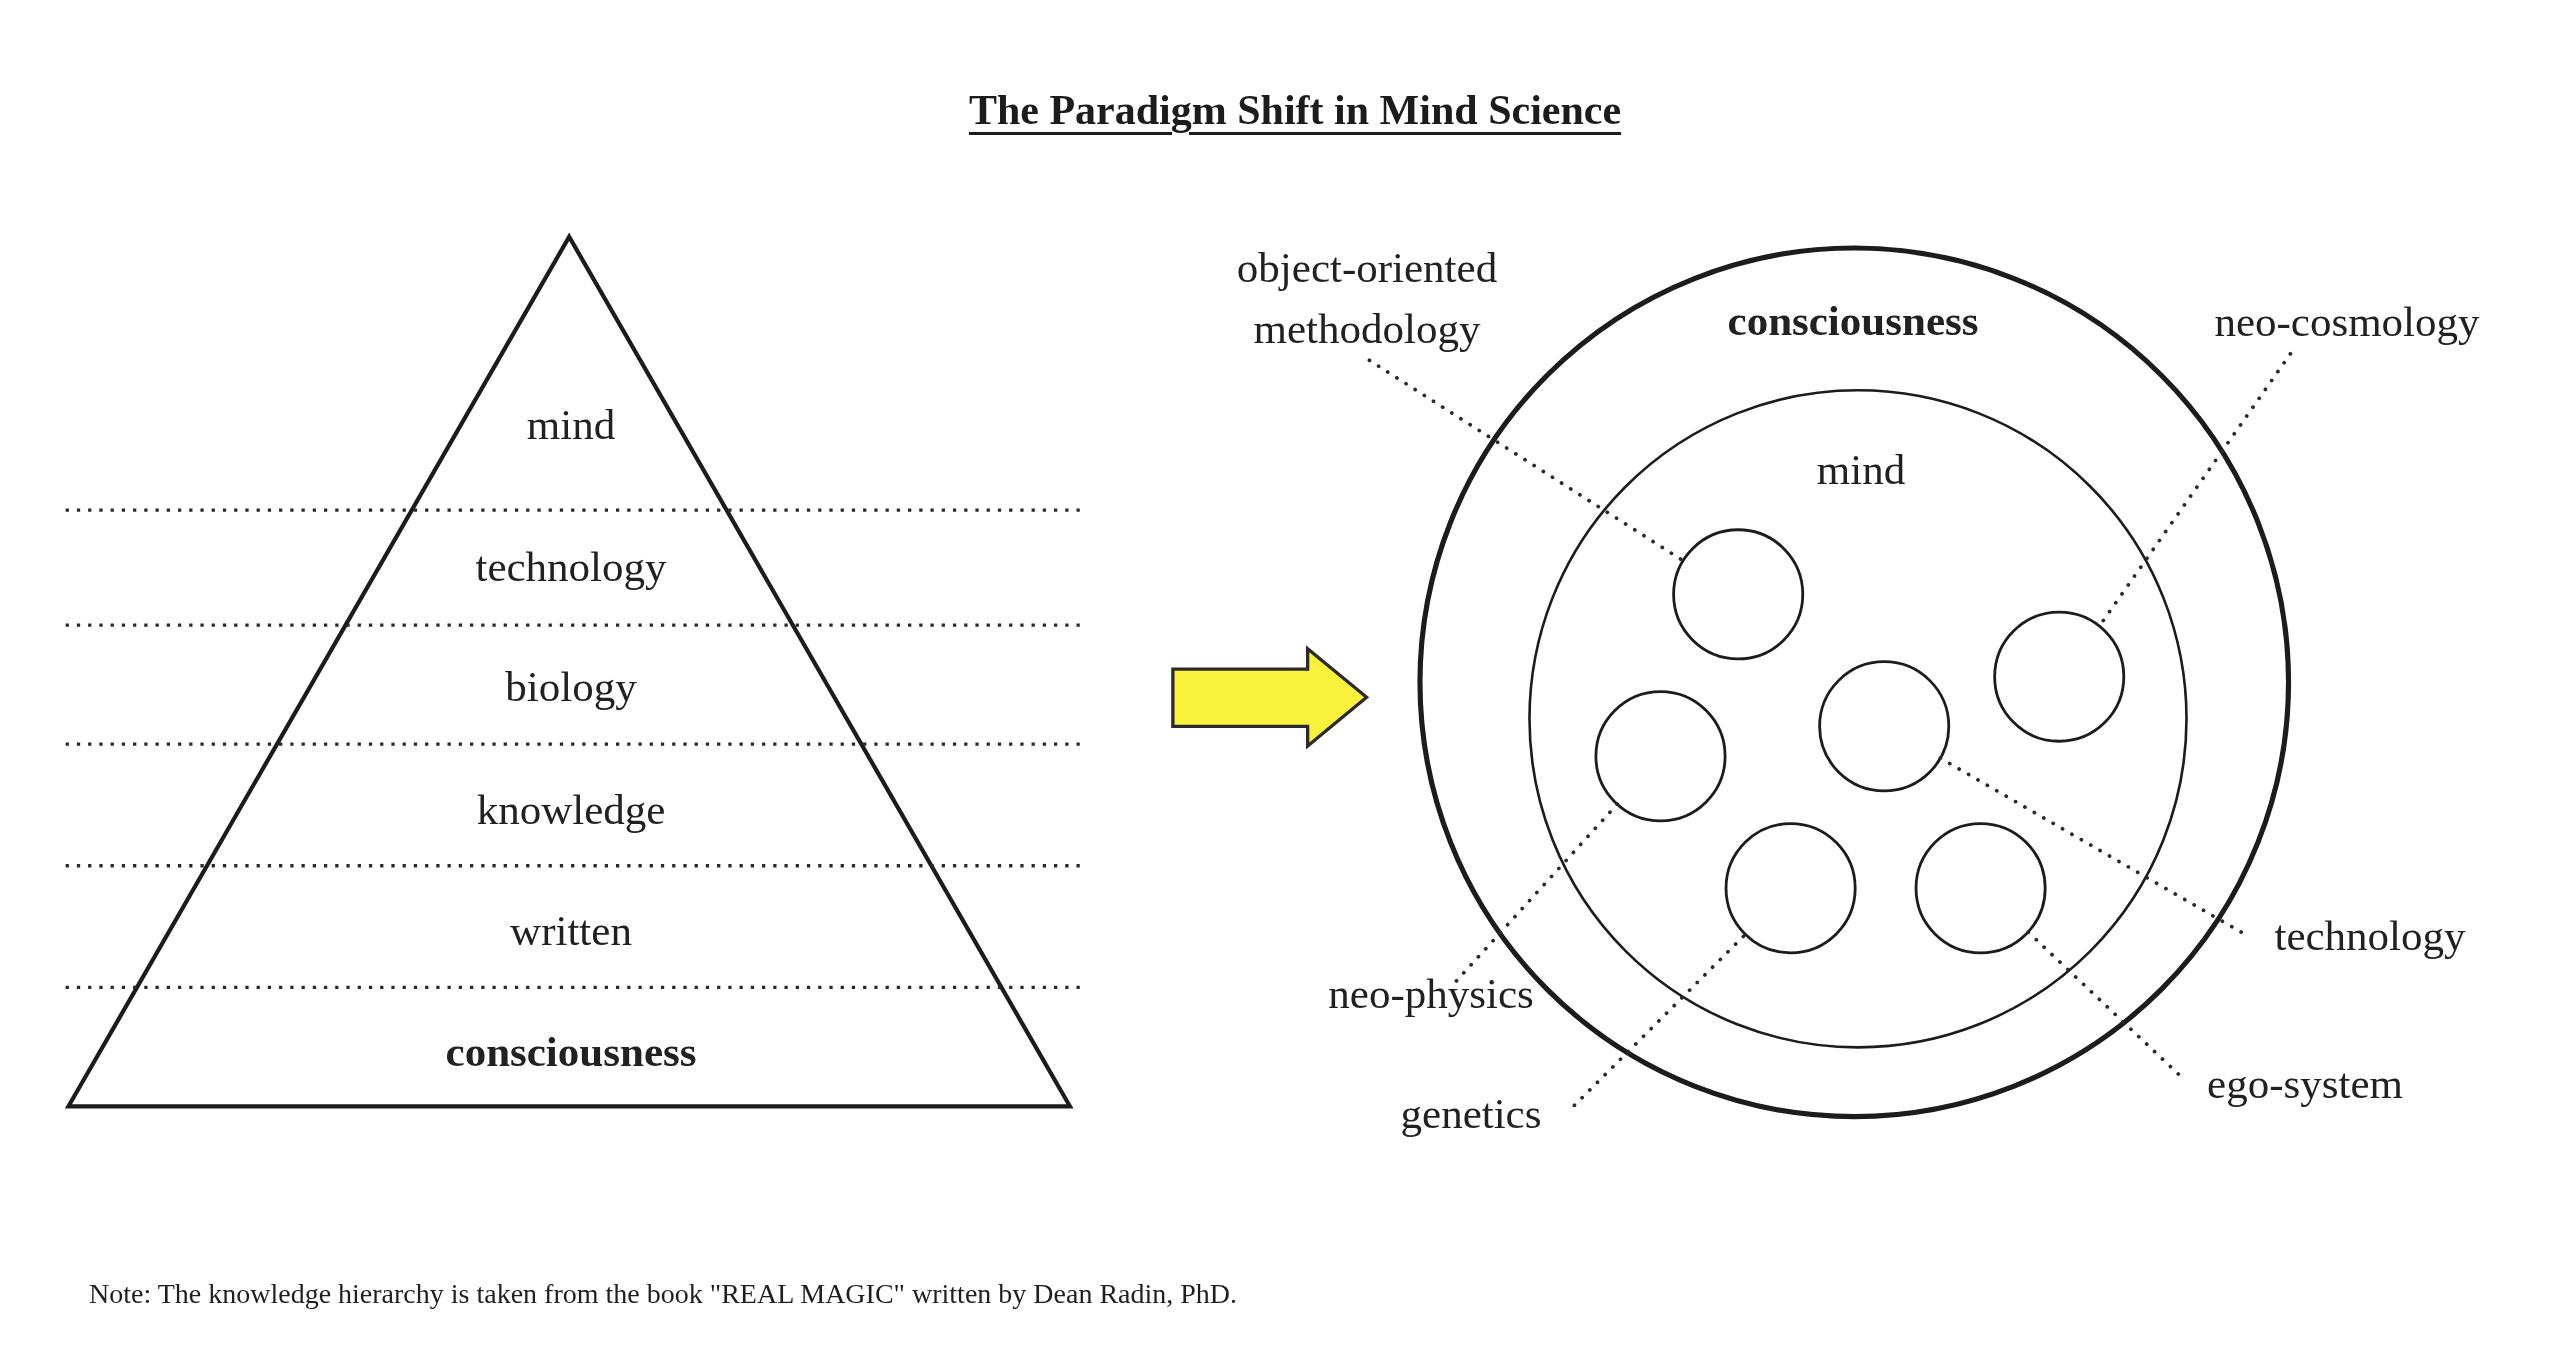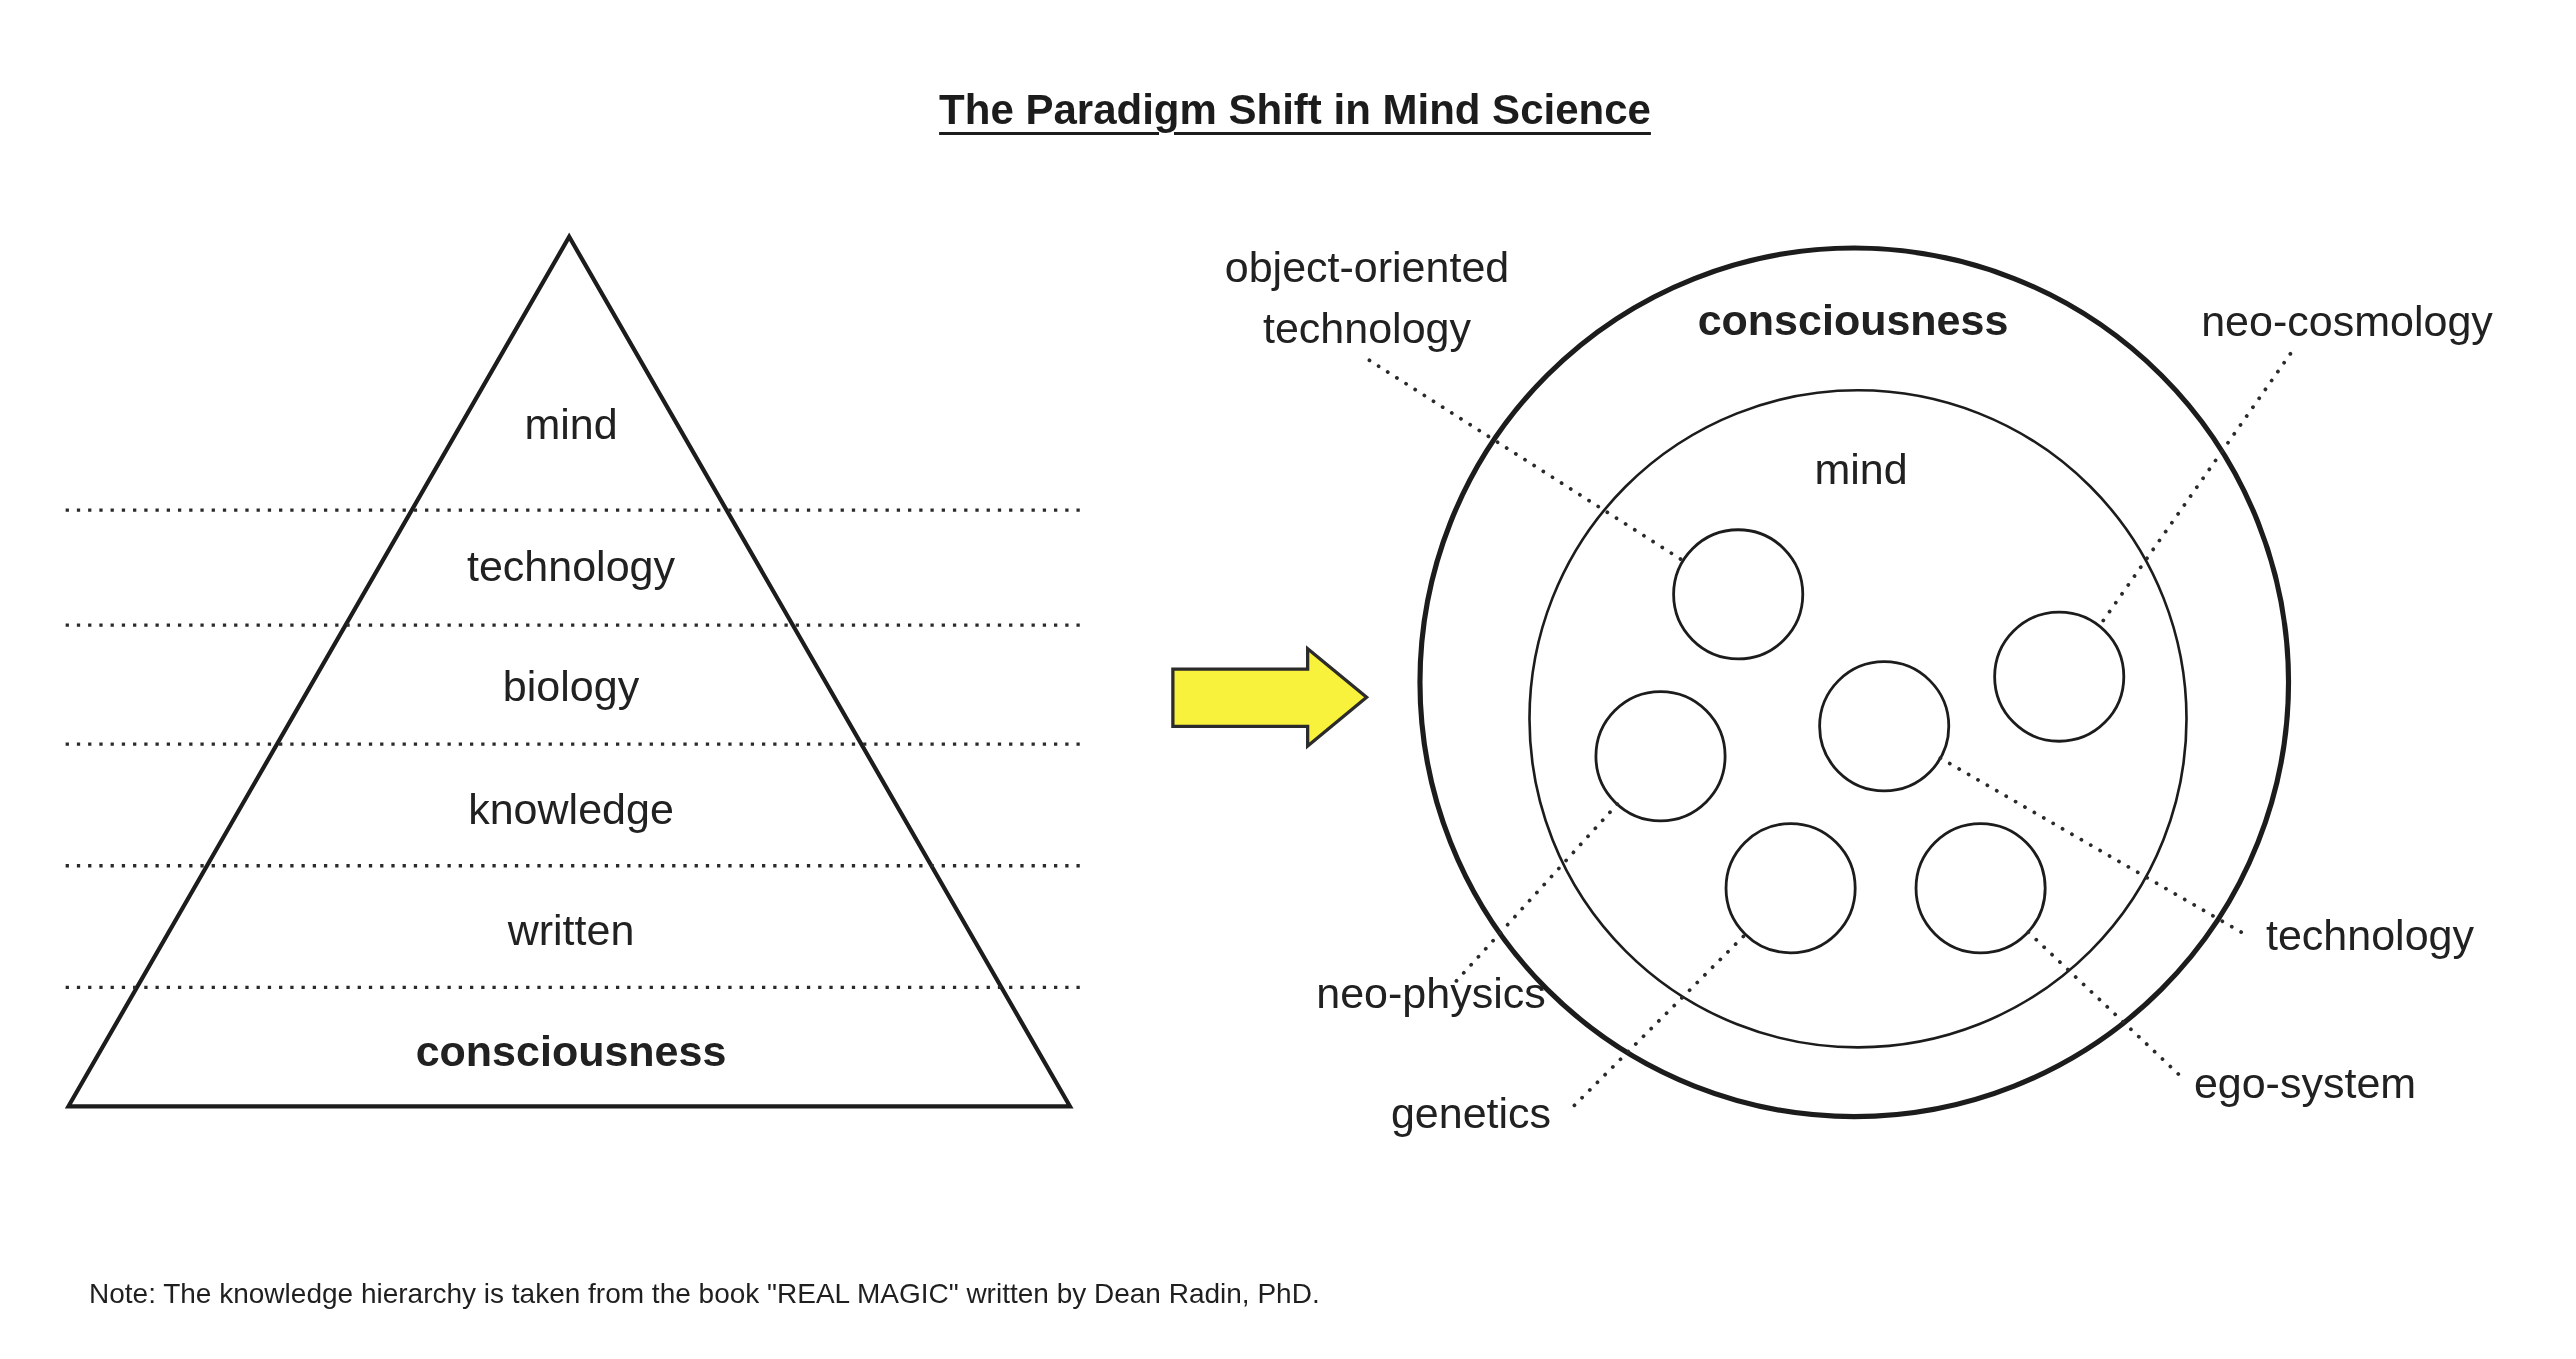--- a/index.html
+++ b/index.html
@@ -1,20 +1,20 @@
 <!DOCTYPE html>
 <html style="font-size:15px"><head>
 <meta charset="utf-8">
 <style>
   html,body{margin:0;padding:0;background:#ffffff;}
   .canvas{
     position:relative;
     width:2576px;height:1359px;
     background:#ffffff;
-    font-family:Liberation Sans, sans-serif;
+    font-family:Liberation Serif, serif;
     color:#212121;
     overflow:hidden;
   }
   .layer{position:absolute;left:0;top:0;}
   .label{
     position:absolute;
     transform:translate(-50%,-50%);
     font-size:43px;
     line-height:1.3;
     white-space:nowrap;
@@ -91,21 +91,21 @@
 
   <div class="title" style="left:1295px;top:110px;">The Paradigm Shift in Mind Science</div>
 
   <div class="label" style="left:571px;top:425px;">mind</div>
   <div class="label" style="left:571px;top:567px;">technology</div>
   <div class="label" style="left:571px;top:687px;">biology</div>
   <div class="label" style="left:571px;top:810px;">knowledge</div>
   <div class="label" style="left:571px;top:931px;">written</div>
   <div class="label bold" style="left:571px;top:1052px;">consciousness</div>
 
-  <div class="label wrap" style="left:1367px;top:298px;">object-oriented technology</div>
+  <div class="label wrap" style="left:1367px;top:298px;">object-oriented methodology</div>
   <div class="label bold" style="left:1853px;top:321px;">consciousness</div>
   <div class="label" style="left:2347px;top:322px;">neo-cosmology</div>
   <div class="label" style="left:1861px;top:470px;">mind</div>
   <div class="label" style="left:1383px;top:994px;margin-left:48px;">neo-physics</div>
   <div class="label" style="left:1471px;top:1114px;">genetics</div>
   <div class="label" style="left:2370px;top:936px;">technology</div>
   <div class="label" style="left:2305px;top:1084px;">ego-system</div>
 
   <div class="note" style="left:62px;top:1294px;">Note: The knowledge hierarchy is taken from the book "REAL MAGIC" written by Dean Radin, PhD.</div>
 

